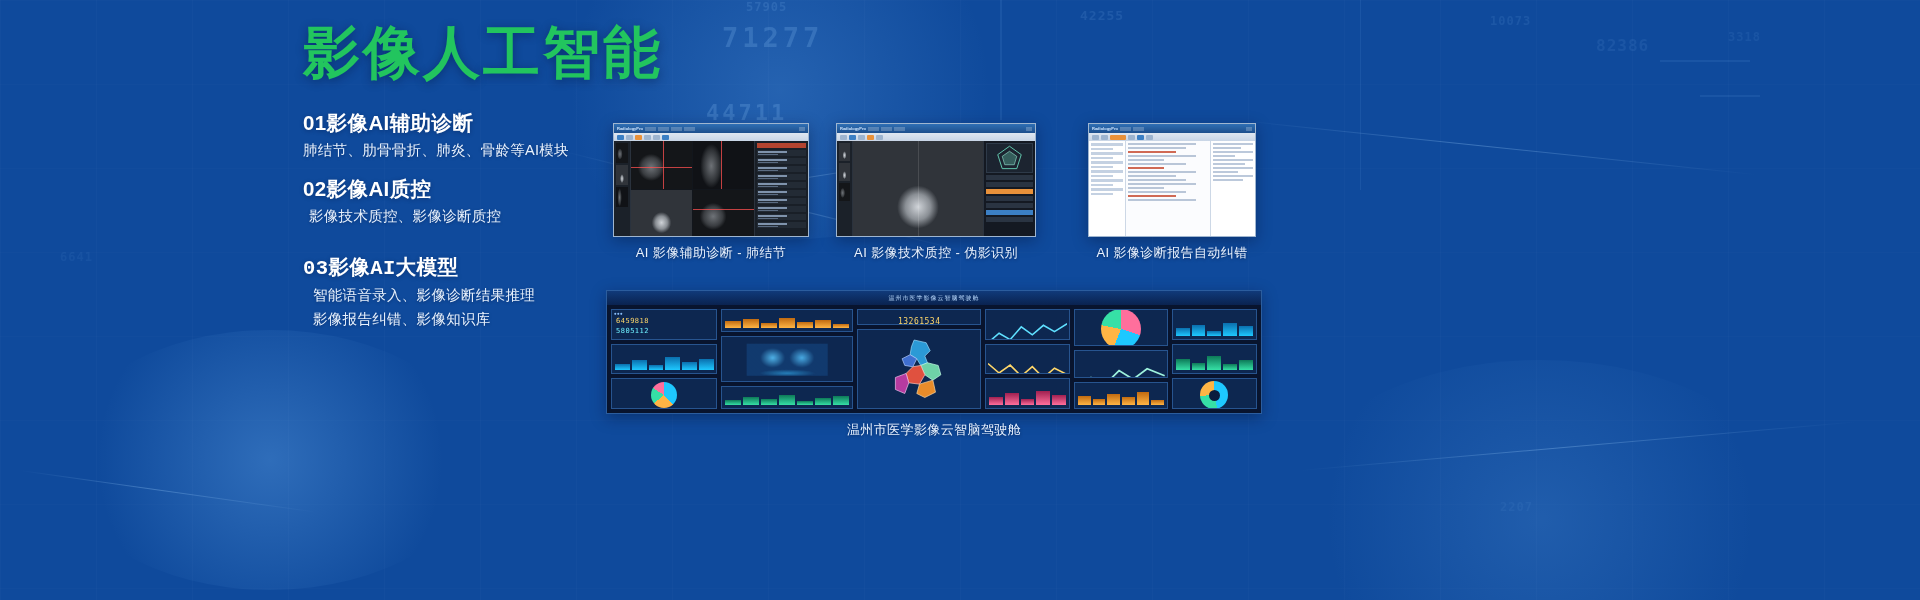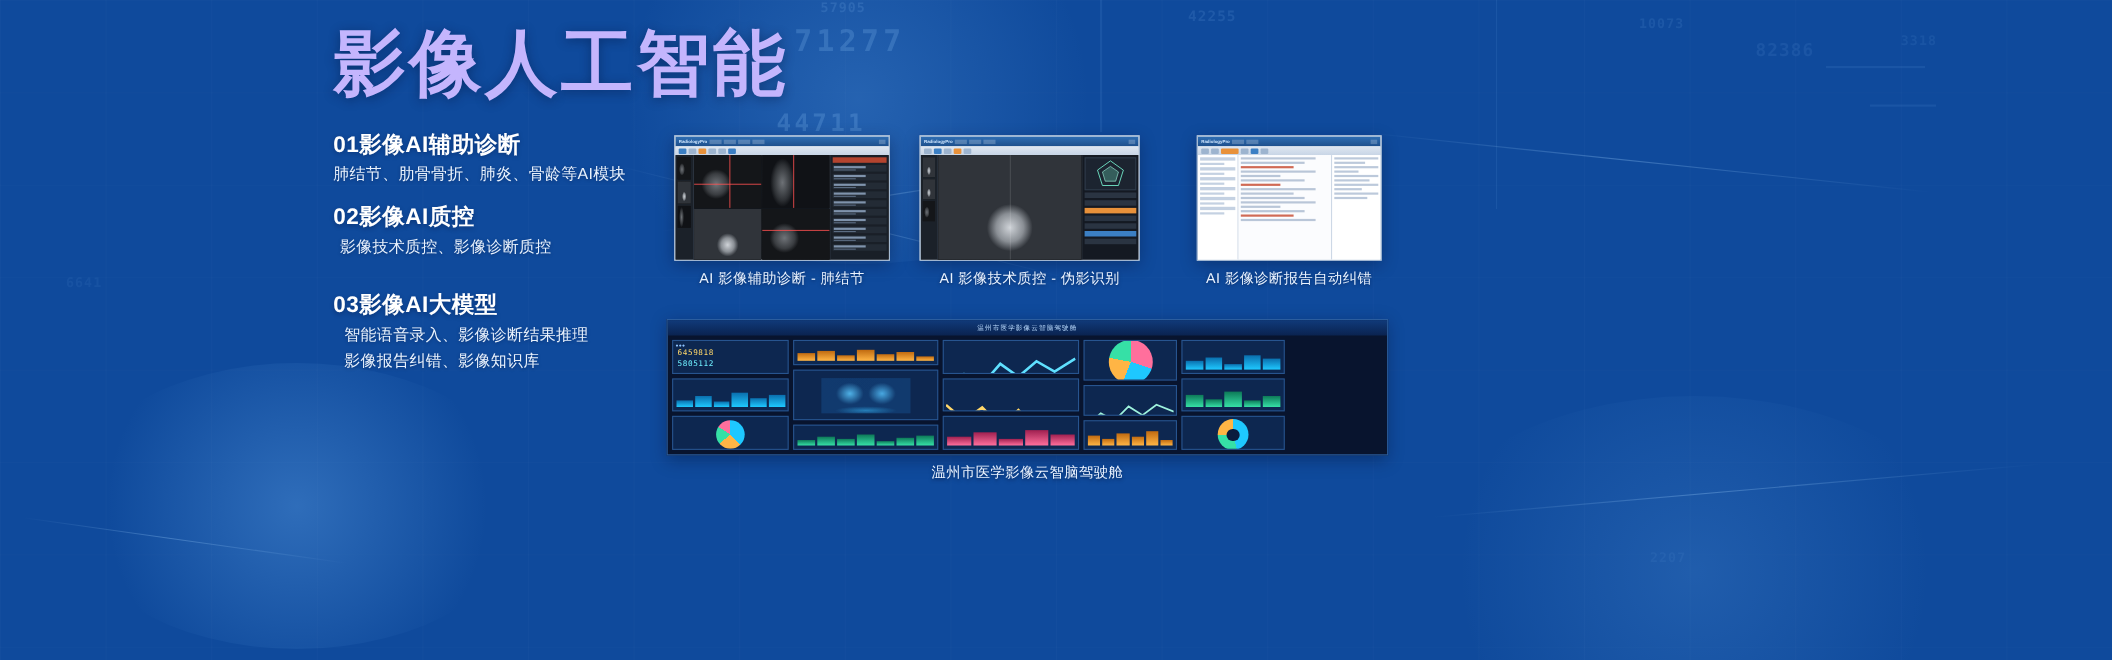--- a/index.html
+++ b/index.html
@@ -51,25 +51,25 @@
     position:absolute;
     background: rgba(130,190,250,0.10);
   }
 
   
   #left {
     position: absolute; left: 303px; top: 24px; width: 400px; height: 520px;
     color: #fff;
   }
   #page-title {
-    font-size: 66px;
+    font-size: 57px;
     font-weight: 800;
     letter-spacing: 3px;
     line-height: 1.0;
-    color: #c4b5fd;
+    color: #22c55e;
     text-shadow: 0 2px 10px rgba(0,20,60,.45);
     margin-bottom: 28px;
     white-space: nowrap;
   }
   .feature { margin-bottom: 12px; }
   .feature .f-title {
     font-size: 20.5px;
     font-weight: 800;
     color: #ffffff;
     letter-spacing: .4px;
@@ -82,21 +82,21 @@
     font-weight: 400;
     color: #e9f2fd;
     letter-spacing: .3px;
     line-height: 1.55;
     white-space: nowrap;
     margin-top: 2px;
     text-shadow: 0 1px 3px rgba(0,15,50,.35);
   }
   .feature.f1 { margin-top: 0px; }
   .feature.f2 { margin-top: 14px; }
-  .feature.f3 { margin-top: 28px; }
+  .feature.f3 { margin-top: 28px; font-family: Liberation Mono, monospace; }
   .feature.f4 { margin-top: 16px; }
   .feature.f5 { margin-top: 16px; }
   .f-indent-1 { padding-left: 0px; }
   .f-indent-2 { padding-left: 6px; }
   .f-indent-3 { padding-left: 10px; }
 
   
   .shot {
     position: absolute;
     background: #e8ecf2;
@@ -506,20 +506,37 @@
             <i style="height:68%"></i>
             <i style="height:52%"></i>
             <i style="height:80%"></i>
             <i style="height:34%"></i>
             <i style="height:60%"></i>
             <i style="height:72%"></i>
         </div>
       </div>
     </div>
 
+    <div class="dcol">
+      <div class="card" style="flex:.55">
+        <span class="kpi" style="left:50%;transform:translateX(-50%);font-size:8px">13261534</span>
+      </div>
+      <div class="card" style="flex:3">
+        <div class="map">
+          <svg viewBox="0 0 100 100" style="width:100%;height:100%">
+            <path d="M42 6 L60 10 L66 22 L58 30 L62 40 L52 44 L46 34 L36 28 L38 16 Z" fill="#2b9ad6" stroke="#9fe0ff" stroke-width="1"></path>
+            <path d="M62 40 L78 44 L82 58 L70 66 L58 58 L52 44 Z" fill="#6fd2a8" stroke="#c6ffe6" stroke-width="1"></path>
+            <path d="M52 44 L58 58 L50 72 L34 70 L30 56 L40 46 Z" fill="#e0513f" stroke="#ffc9c0" stroke-width="1"></path>
+            <path d="M30 56 L34 70 L28 86 L14 80 L14 62 Z" fill="#b63ba0" stroke="#f4c6ee" stroke-width="1"></path>
+            <path d="M50 72 L70 66 L74 84 L58 92 L46 86 Z" fill="#e98c2a" stroke="#ffdcaa" stroke-width="1"></path>
+            <path d="M36 28 L46 34 L40 46 L28 44 L24 34 Z" fill="#3f6fd0" stroke="#b9cfff" stroke-width="1"></path>
+          </svg>
+        </div>
+      </div>
+    </div>
 
     <div class="dcol">
       <div class="card">
         <svg class="line-svg" viewBox="0 0 100 40" preserveAspectRatio="none">
           <polyline points="0,30 14,18 28,26 42,10 56,20 70,8 84,16 100,6" fill="none" stroke="#5fe0ff" stroke-width="2"></polyline>
         </svg>
       </div>
       <div class="card">
         <svg class="line-svg" viewBox="0 0 100 40" preserveAspectRatio="none">
           <polyline points="0,12 14,24 28,14 42,28 56,16 70,30 84,18 100,26" fill="none" stroke="#ffd76a" stroke-width="2"></polyline>

